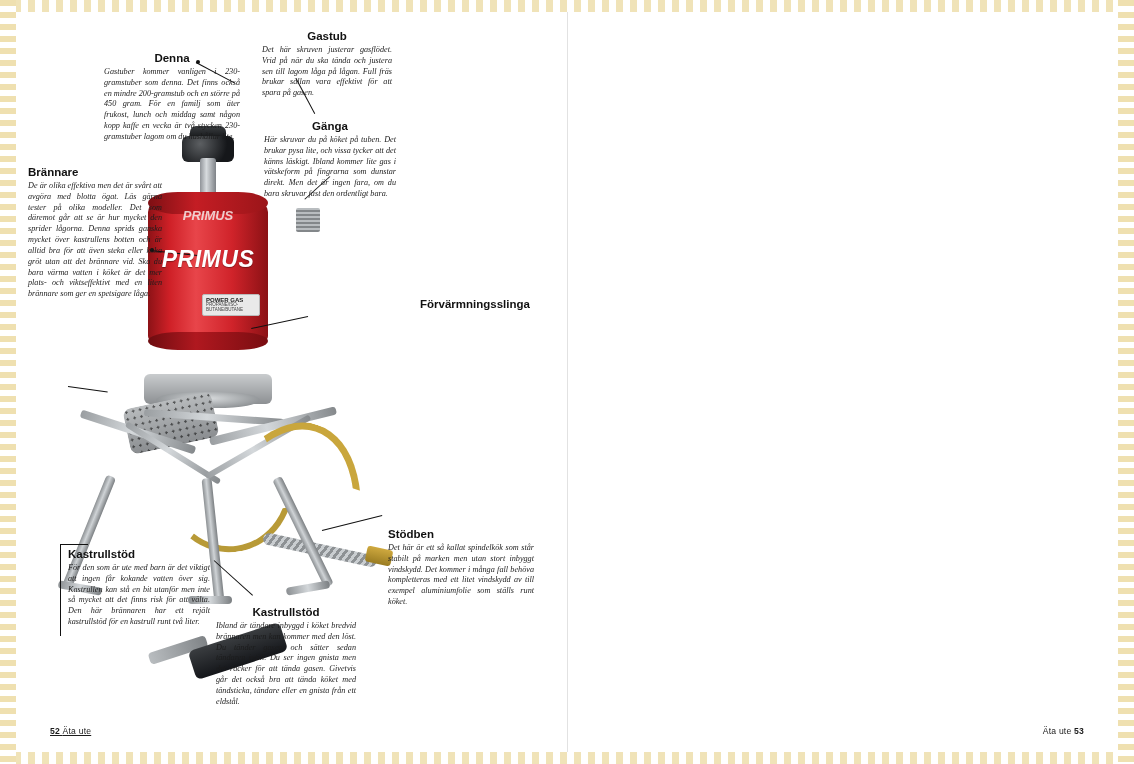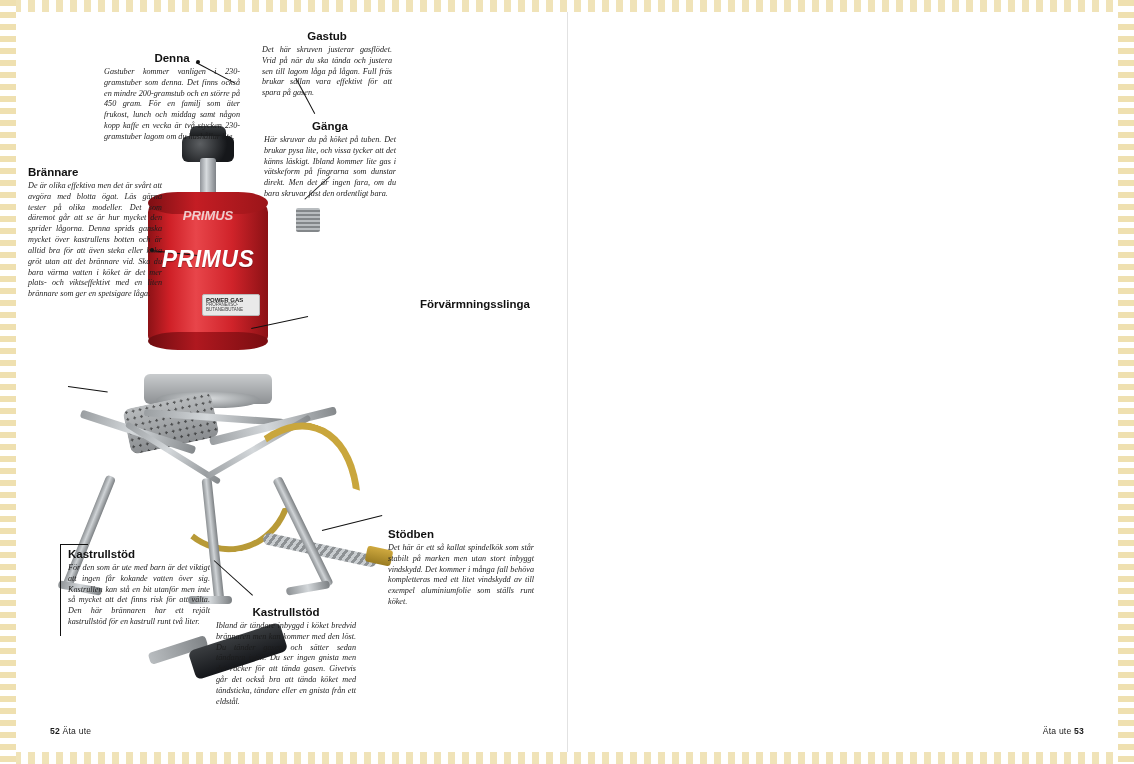--- a/index.html
+++ b/index.html
@@ -223,21 +223,21 @@
 
   .lead-line { position:absolute; background:#111; height:1px; transform-origin: left center; }
   .lead-dot { position:absolute; width:4px; height:4px; border-radius:50%; background:#111; }
 
   
   .folio {
     position:absolute; bottom: 28px;
     font-family:"Liberation Sans", sans-serif; font-size: 8.6px; color:#1b1b1b;
     letter-spacing:.2px;
   }
-  .folio.left { left: 50px; }
+  .folio.left { left: 50px; text-decoration: underline; }
   .folio.right { right: 50px; }
   .folio .num { font-weight: bold; }
 </style>
 </head>
 <body>
 
 <div class="spread">
 
   <div class="page page-left">
 

